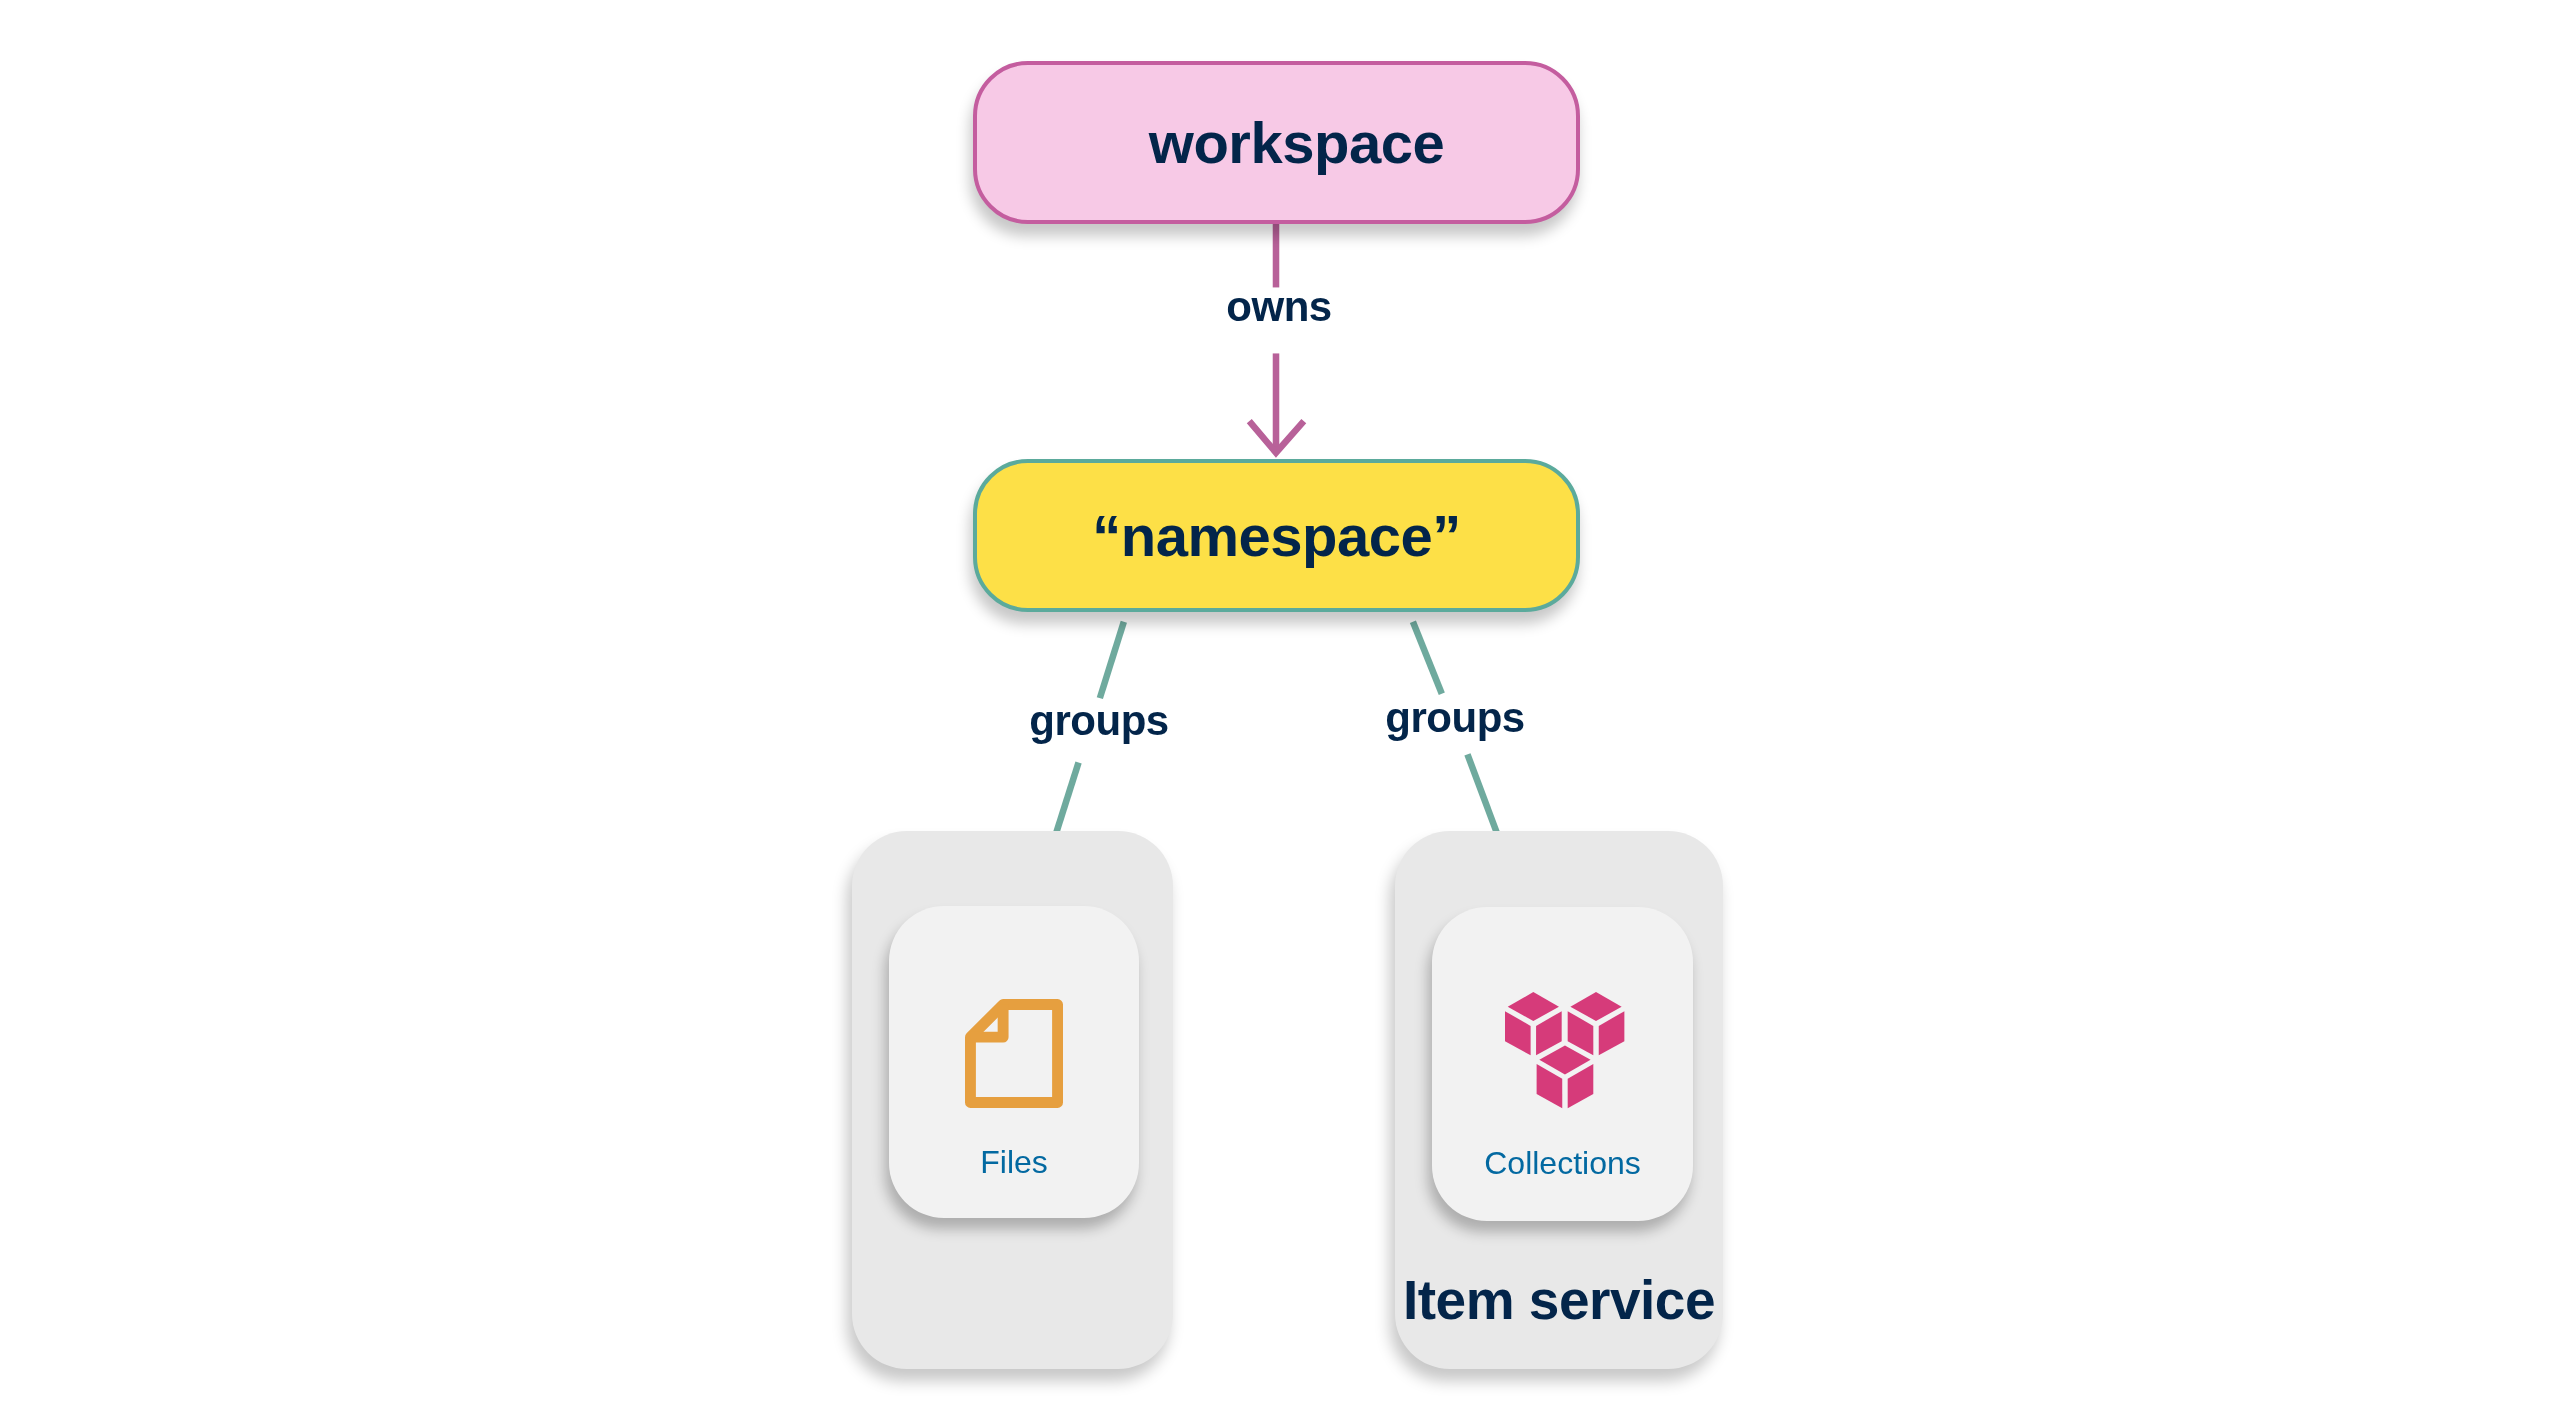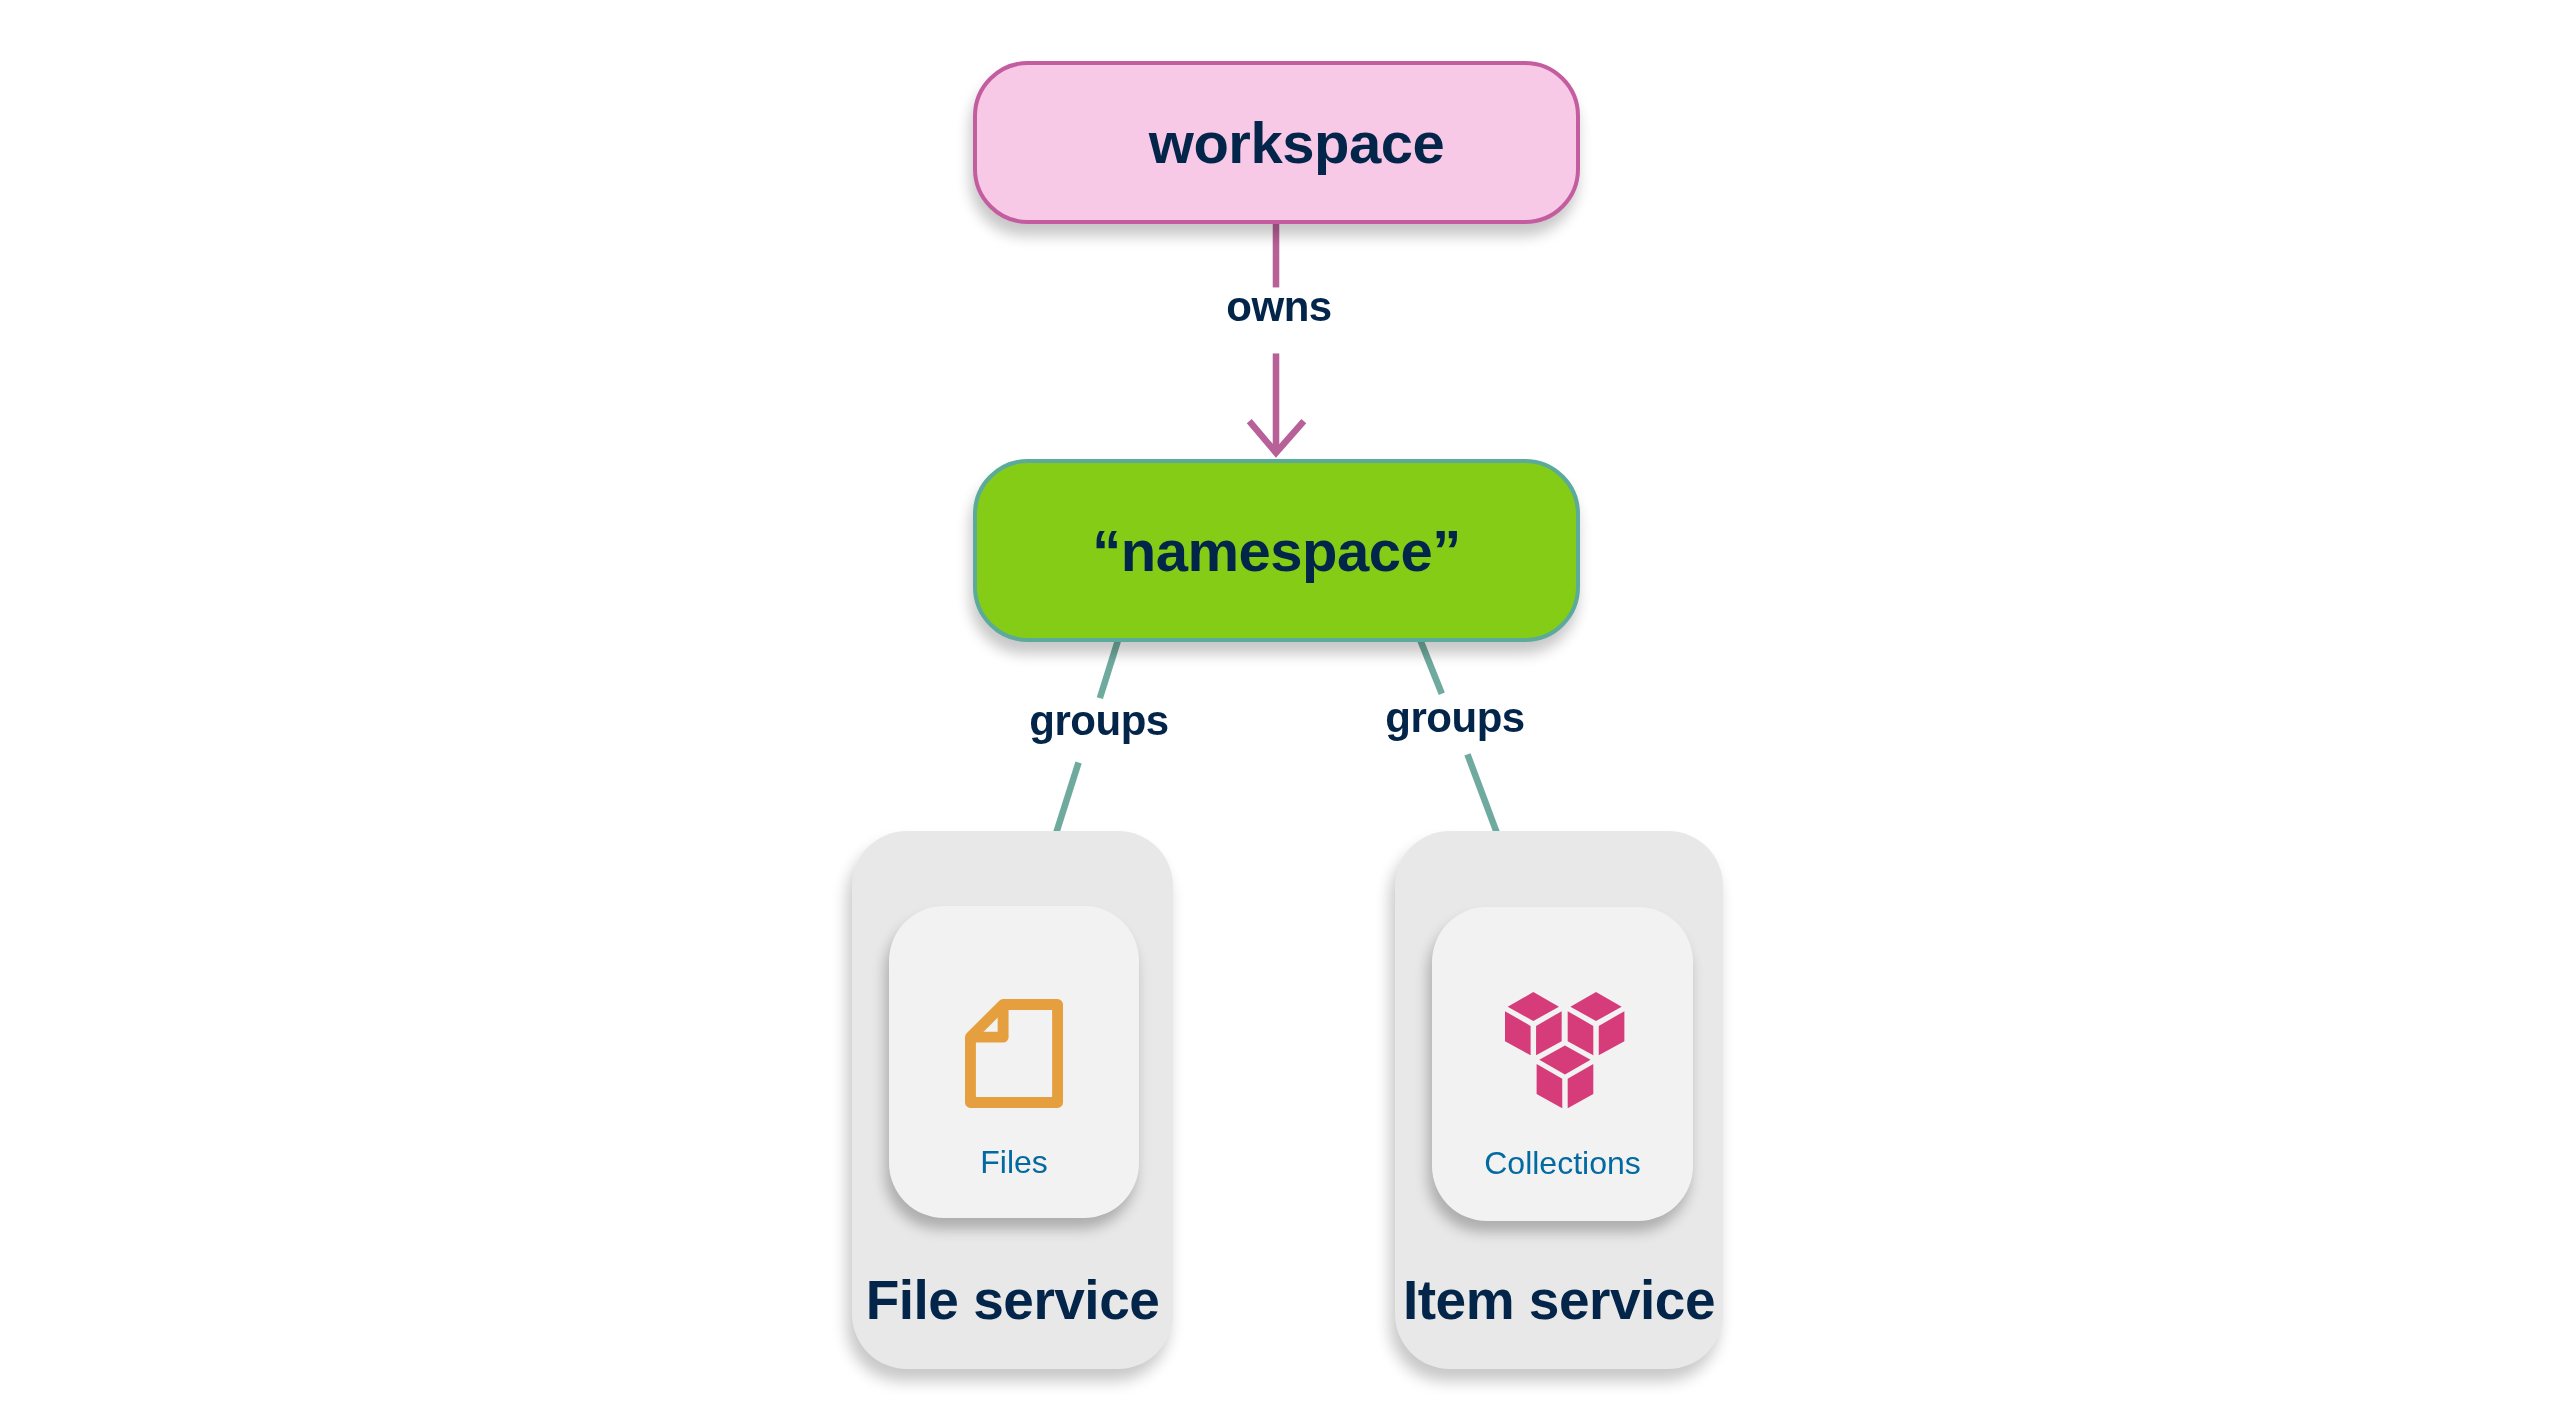--- a/index.html
+++ b/index.html
@@ -27,22 +27,22 @@
       font-weight: bold;
       font-size: 58px;
       letter-spacing: -0.5px;
       line-height: 1;
     }
     #node-workspace {
       left: 973px; top: 61px; width: 607px; height: 163px;
       background: #F7C9E6; border-color: #C45D9F; padding-left: 40px;
     }
     #node-namespace {
-      left: 973px; top: 459px; width: 607px; height: 183px;
-      background: #84cc16; border-color: #5BAA9C;
+      left: 973px; top: 459px; width: 607px; height: 153px;
+      background: #fde047; border-color: #5BAA9C;
     }
     .edge-label {
       position: absolute;
       font-weight: bold;
       font-size: 42px;
       line-height: 1;
       letter-spacing: -0.5px;
       white-space: nowrap;
       transform: translateX(-50%);
     }
@@ -137,21 +137,20 @@
   <span id="label-groups-right" class="edge-label">groups</span>
 
   <div id="service-file" class="service">
     <div class="inner-card">
       <svg class="inner-icon" viewBox="0 0 180 200" xmlns="http://www.w3.org/2000/svg">
         <path d="M10 70 L70 10 L170 10 L170 190 L10 190 Z" fill="none" stroke="#E69F3F" stroke-width="20" stroke-linejoin="round"></path>
         <path d="M70 10 L70 70 L10 70" fill="none" stroke="#E69F3F" stroke-width="20" stroke-linejoin="round"></path>
       </svg>
       <div class="inner-label">Files</div>
     </div>
-    <div class="service-label">File service</div>
   </div>
 
   <div id="service-item" class="service">
     <div class="inner-card">
       <svg class="inner-icon" viewBox="0 0 222 218" xmlns="http://www.w3.org/2000/svg">
         <g fill="#D63B7A">
 
           <polygon points="52,0 99,27 52,53 5,27"></polygon>
           <polygon points="0,35 47,62 47,116 0,90"></polygon>
           <polygon points="57,62 104,35 104,90 57,116"></polygon>

